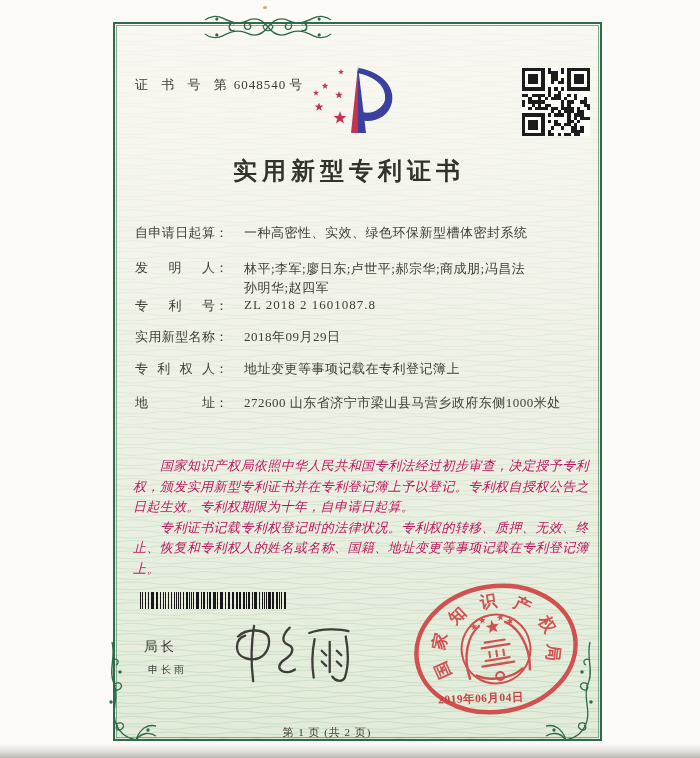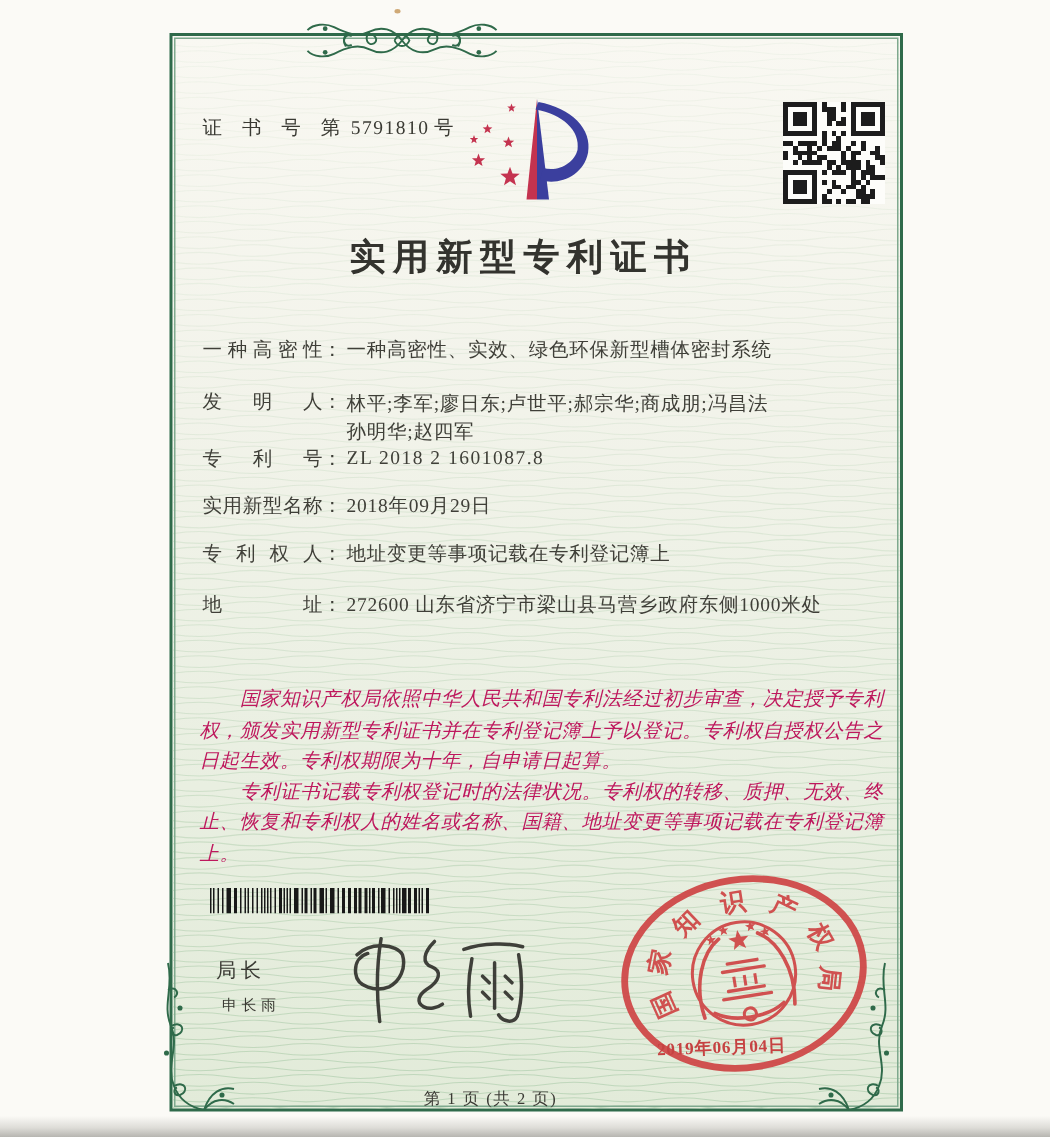--- a/index.html
+++ b/index.html
@@ -21,21 +21,21 @@
   #certNo .cnp{letter-spacing:5px;}
   #certNo .cnn{letter-spacing:1px;margin-left:2px;}
   #certNo .cns{margin-left:3px;}
   #logo{left:303px;top:62px;}
   #qr{left:522px;top:68px;}
   #title{left:113px;top:155px;width:472px;text-align:center;font-size:24px;font-weight:600;
     letter-spacing:5px;color:#33332e;}
   .frow{position:absolute;left:135px;font-size:13px;color:#3f3f38;white-space:nowrap;}
   .flabel{display:inline-block;width:80px;text-align:justify;text-align-last:justify;vertical-align:top;}
   .fcolon{vertical-align:top;}
-  .fvalue{margin-left:3px;letter-spacing:0.5px;vertical-align:top;}
+  .fvalue{margin-left:16px;letter-spacing:0.5px;vertical-align:top;}
   .fvalue.multiline{white-space:pre-line;display:inline-block;line-height:19px;}
   #grantRow .pair2{position:absolute;left:218px;top:0;}
   #legal{left:133px;top:456px;width:456px;font-size:13px;font-style:italic;
     color:#be185d;line-height:20.5px;letter-spacing:0.4px;text-align:justify;}
   #legal p{text-indent:27px;margin:0;}
   #barcode{left:140px;top:592px;}
   #dirTitle{left:144px;top:638px;font-size:13.5px;letter-spacing:3px;text-align:center;}
   #dirName{left:148px;top:663px;font-size:10px;letter-spacing:3px;}
   #signature{left:222px;top:615px;}
   #seal{left:410px;top:578px;transform:rotate(-9deg);opacity:0.93;}
@@ -241,21 +241,21 @@
       <circle cx="5" cy="62" r="1.7" fill="var(--border-green)" stroke="none"></circle>
       <circle cx="42" cy="90" r="1.7" fill="var(--border-green)" stroke="none"></circle>
     </g>
   </svg>
 
   <div id="speck" class="abs"></div>
 
   <div id="content">
 
     <div id="certNo" class="abs">
-      <span class="cnp">证 书 号 第</span><span class="cnn">5791810</span><span class="cns">号</span>
+      <span class="cnp">证 书 号 第</span><span class="cnn">6048540</span><span class="cns">号</span>
     </div>
 
     <svg id="logo" class="abs" width="96" height="76" viewBox="0 0 96 76">
       <polygon points="55,4 48,71 55,71" fill="var(--logo-red)"></polygon>
       <polygon points="55,4 55,71 63,71" fill="var(--logo-blue)"></polygon>
       <path d="M56,6 C78,10 92,24 89,40 C86,55 70,62 57,58 L59,50 C70,53 80,46 82,38 C84,25 72,14 54,11 Z" fill="var(--logo-blue)"></path>
       <g id="logostars" fill="var(--logo-red)">
           <polygon points="38.00,7.00 38.74,8.98 40.85,9.07 39.20,10.39 39.76,12.43 38.00,11.26 36.24,12.43 36.80,10.39 35.15,9.07 37.26,8.98 "></polygon>
           <polygon points="22.00,20.60 22.84,22.84 25.23,22.95 23.36,24.44 24.00,26.75 22.00,25.43 20.00,26.75 20.64,24.44 18.77,22.95 21.16,22.84 "></polygon>
           <polygon points="13.00,28.00 13.74,29.98 15.85,30.07 14.20,31.39 14.76,33.43 13.00,32.26 11.24,33.43 11.80,31.39 10.15,30.07 12.26,29.98 "></polygon>
@@ -485,21 +485,21 @@
           <rect x="13" y="20" width="1" height="1"></rect>
           <rect x="14" y="20" width="1" height="1"></rect>
           <rect x="16" y="20" width="1" height="1"></rect>
           <rect x="17" y="20" width="1" height="1"></rect>
         </g>
       </svg>
 
     <div id="title" class="abs">实用新型专利证书</div>
 
     <div class="frow" style="top:224px">
-      <span class="flabel">一种高密性</span><span class="fcolon">：</span><span class="fvalue">一种高密性、实效、绿色环保新型槽体密封系统</span>
+      <span class="flabel">自申请日起算</span><span class="fcolon">：</span><span class="fvalue">一种高密性、实效、绿色环保新型槽体密封系统</span>
     </div>
     <div class="frow" style="top:259px">
       <span class="flabel">发明人</span><span class="fcolon">：</span><span class="fvalue multiline">林平;李军;廖日东;卢世平;郝宗华;商成朋;冯昌法
 孙明华;赵四军</span>
     </div>
     <div class="frow" style="top:297px">
       <span class="flabel">专利号</span><span class="fcolon">：</span><span class="fvalue" style="letter-spacing:1px">ZL 2018 2 1601087.8</span>
     </div>
     <div class="frow" style="top:328px">
       <span class="flabel">实用新型名称</span><span class="fcolon">：</span><span class="fvalue">2018年09月29日</span>

